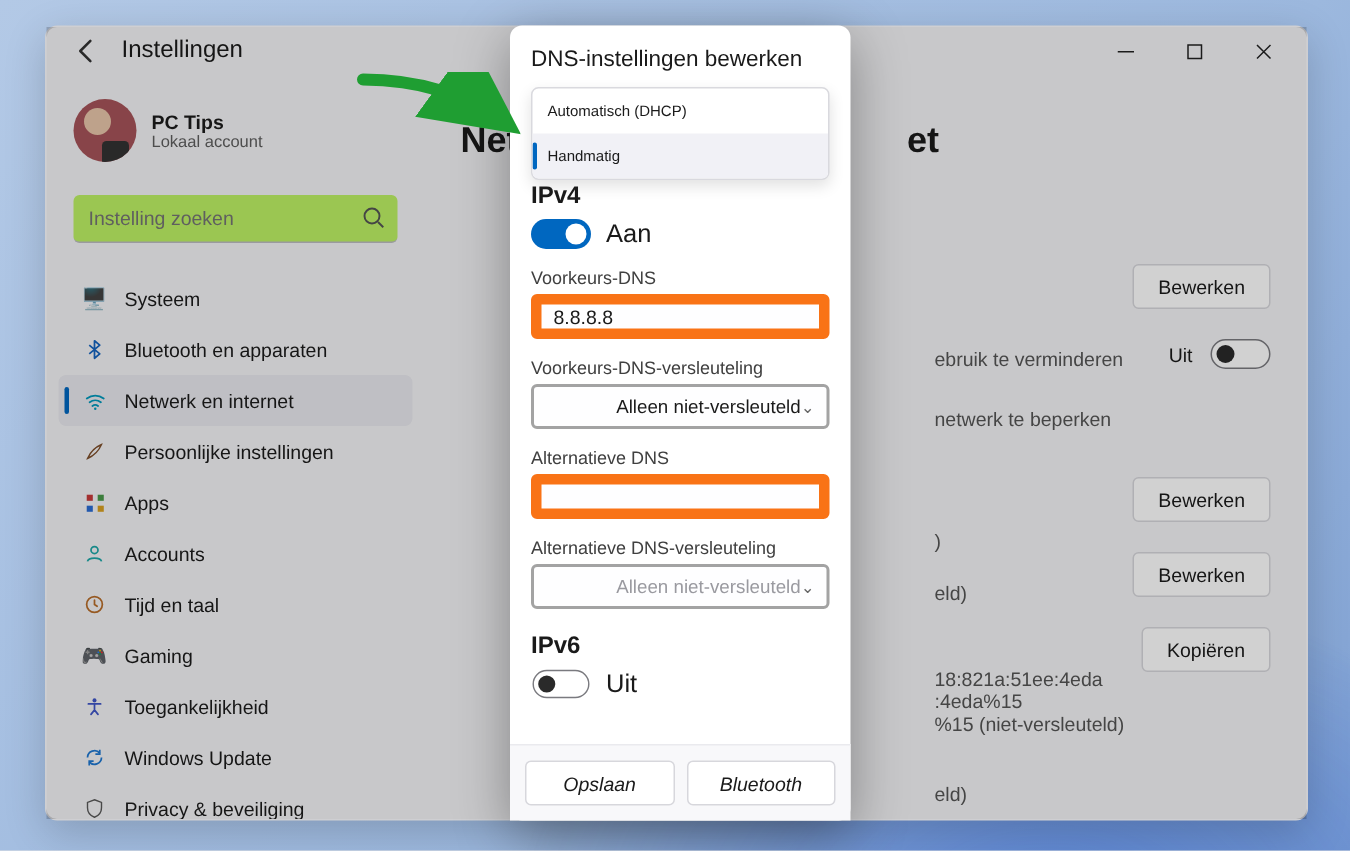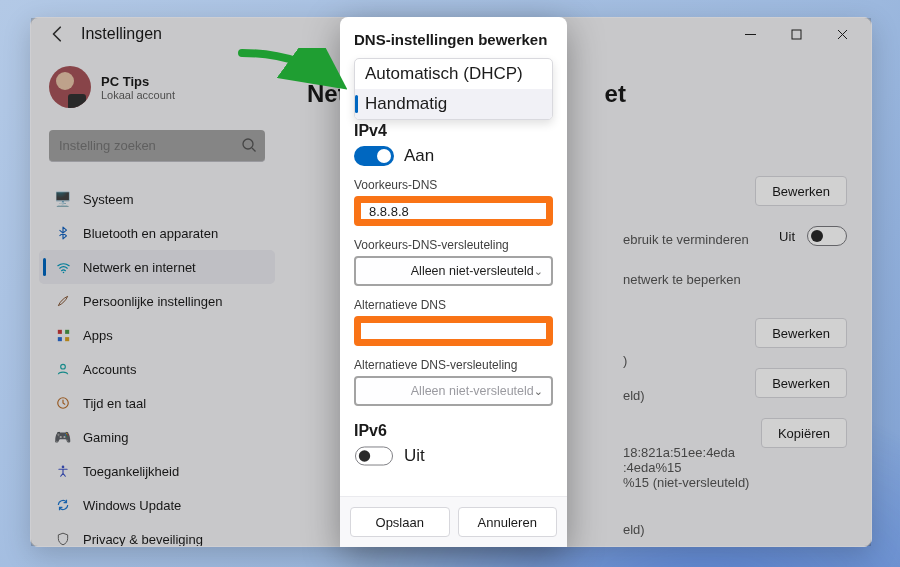--- a/index.html
+++ b/index.html
@@ -25,21 +25,21 @@
   .tb-btn svg { width:11px; height:11px; }
   .body { flex:1; display:flex; overflow:hidden; }
   .sidebar { width: 252px; padding: 14px 8px 8px 8px; display:flex; flex-direction:column; gap:8px;}
   .user { display:flex; align-items:center; gap:10px; padding: 2px 10px 6px 10px;}
   .avatar { width:42px; height:42px; border-radius:50%; background:#a65459; position:relative; overflow:hidden; flex:0 0 42px;}
   .avatar::before { content:""; position:absolute; left:7px; top:6px; width:18px; height:18px; border-radius:50%; background:#e8c6aa;}
   .avatar::after { content:""; position:absolute; right:5px; bottom:0; width:18px; height:14px; background:#333; border-radius:3px 3px 0 0;}
   .user .name { font-size:13px; font-weight:600; color:#1b1b1b;}
   .user .sub  { font-size:11px; color:#5e5e5e;}
   .search { position:relative; margin: 8px 10px 6px 10px;}
-  .search input { width:100%; height:32px; border:none; border-bottom:1px solid #bcbcc2; background:#a3a3a3; border-radius:4px; padding:0 30px 0 10px; font-size:13px; color:#2b2b2b; outline:none;}
+  .search input { width:100%; height:32px; border:none; border-bottom:1px solid #bcbcc2; background:#bef264; border-radius:4px; padding:0 30px 0 10px; font-size:13px; color:#2b2b2b; outline:none;}
   .search .sicon { position:absolute; right:8px; top:7px; width:16px; height:16px; color:#4a4a4a;}
   .nav { display:flex; flex-direction:column; margin-top:6px;}
   .nav-item { display:flex; align-items:center; gap:12px; height:34px; padding:0 8px 0 16px; border-radius:5px; font-size:13px; color:#1b1b1b; position:relative;}
   .nav-item.active { background:#e9e9ef;}
   .nav-item.active::before { content:""; position:absolute; left:4px; top:8px; bottom:8px; width:3px; border-radius:2px; background:#0067c0;}
   .nav-item .nicon { width:16px; height:16px; display:flex; align-items:center; justify-content:center; font-size:14px;}
   .ic-sys { color:#2a6cd4;} .ic-bt{color:#1564c0;} .ic-net{color:#0099bc;} .ic-per{color:#7e4f2b;}
   .ic-apps{color:#c73a3a;} .ic-acc{color:#1ea8a8;} .ic-time{color:#b86d2a;} .ic-game{color:#27865b;}
   .ic-a11y{color:#4056c7;} .ic-priv{color:#5a5a5a;} .ic-wu{color:#1f78d1;}
   .main { flex:1; padding: 30px 24px 0 24px; position:relative; overflow:hidden;}
@@ -55,37 +55,37 @@
   .peek1 { top:182px;} .peek2 { top:222px;} .peek3 { top:303px;} .peek4 { top:338px;}
   .peek5 { top:395px;} .peek6 { top:410px;} .peek7 { top:425px;} .peek8 { top:472px;}
   .scrim { position:absolute; inset:0; background:rgba(0,0,0,.18); }
 
   .dialog {
     position:absolute; left:340px; top:17px; width:227px; height:530px;
     background:#fff; border-radius:8px; box-shadow:0 10px 36px rgba(0,0,0,.35);
     display:flex; flex-direction:column;
   }
   .dlg-body { flex:1; padding:14px 14px 0 14px; overflow:hidden;}
-  .dlg-title { font-weight:700; font-size:15px; color:#1a1a1a; }
+  .dlg-title { font-weight:400; font-size:15px; color:#1a1a1a; }
   .dropdown { margin-top:10px; border:1px solid #d9d9de; border-radius:5px; overflow:hidden; box-shadow:0 4px 10px rgba(0,0,0,.12); background:#fff;}
-  .dd-item { height:30px; display:flex; align-items:center; padding:0 10px; font-size:17px; color:#1b1b1b; position:relative;}
+  .dd-item { height:30px; display:flex; align-items:center; padding:0 10px; font-size:10px; color:#1b1b1b; position:relative;}
   .dd-item.selected { background:#f1f1f6;}
   .dd-item.selected::before { content:""; position:absolute; left:0; top:6px; bottom:6px; width:3px; background:#0067c0; border-radius:2px;}
   .section-h { font-size:16px; font-weight:600; margin-top:10px; color:#1a1a1a;}
   .toggle-row { display:flex; align-items:center; gap:10px; margin-top:6px;}
   .tog-on { width:40px; height:20px; border-radius:10px; background:#0067c0; position:relative;}
   .tog-on::after { content:""; position:absolute; right:3px; top:3px; width:14px; height:14px; border-radius:50%; background:#fff;}
   .tog-label { font-size:17px; color:#1a1a1a;}
   .fld-label { font-size:12px; color:#404040; margin-top:12px;}
   .fld { width:100%; height:30px; border:7px solid #f97316; border-radius:4px; margin-top:4px; padding:0 8px; font-size:13px; background:#fefeff; color:#1a1a1a;}
   .select { width:100%; height:30px; border:2px solid #a3a3a3; border-radius:4px; margin-top:4px; display:flex; align-items:center; justify-content:flex-end; padding:0 8px; font-size:12.5px; background:#fefeff; color:#1a1a1a;}
   .select.disabled { color:#9a9aa0;}
   .chev { font-size:11px; color:#666;}
   .dlg-footer { border-top:1px solid #eaeaee; padding:10px; display:flex; gap:8px; background:#f8f8fa;}
-  .dlg-footer .btn { flex:1; justify-content:center;}
+  .dlg-footer .btn { flex:1; justify-content:center;font-style:italic;}
   .arrow {
     position:absolute; left:237px; top:48px; width:110px; height:44px; pointer-events:none;
   }
 </style>
 </head>
 <body>
 
 <div class="wave"></div>
 
 <div class="win">
@@ -290,21 +290,21 @@
 
     <div class="section-h" style="margin-top:16px;">IPv6</div>
     <div class="toggle-row" style="margin-bottom:0;">
       <div class="tog-off" style="transform:scale(.95)"></div>
       <span class="tog-label">Uit</span>
     </div>
   </div>
 
   <div class="dlg-footer">
     <div class="btn">Opslaan</div>
-    <div class="btn">Annuleren</div>
+    <div class="btn">Bluetooth</div>
   </div>
 </div>
 
 <svg class="arrow" viewBox="0 0 110 44">
   <defs>
       <marker id="ah" viewBox="0 0 10 10" refX="8" refY="5" markerWidth="8" markerHeight="8" orient="auto">
         <path d="M0 0L10 5L0 10z" fill="#1f9e32"></path>
       </marker>
     </defs>
   <path d="M5 5 Q60 5 100 34" stroke="#1f9e32" stroke-width="8" fill="none" marker-end="url(#ah)" stroke-linecap="round"></path>

